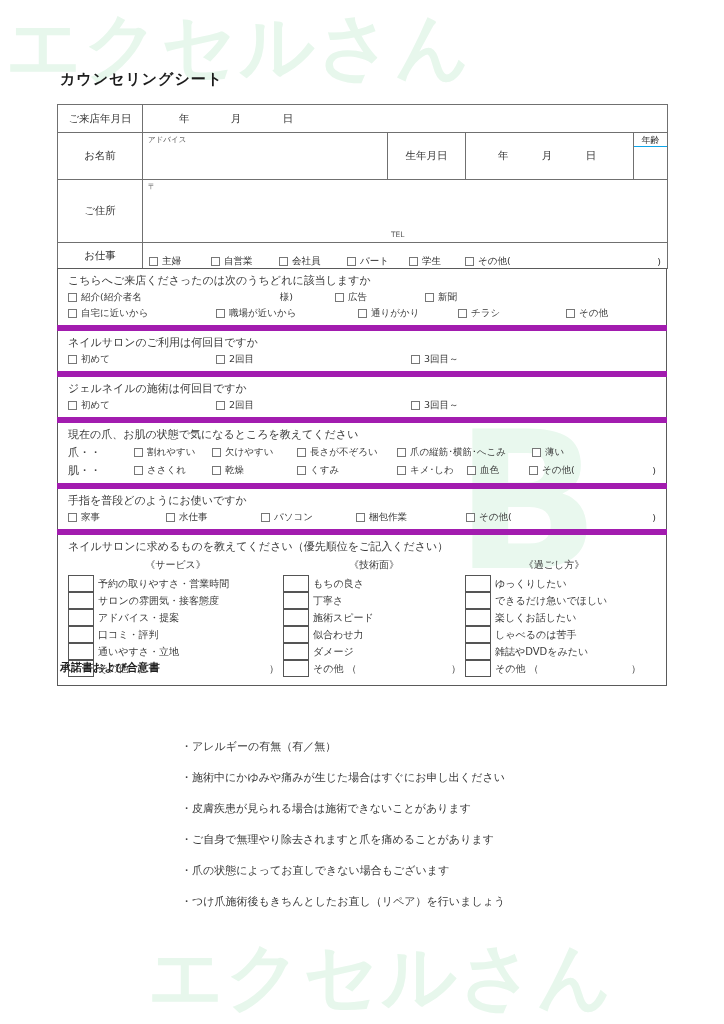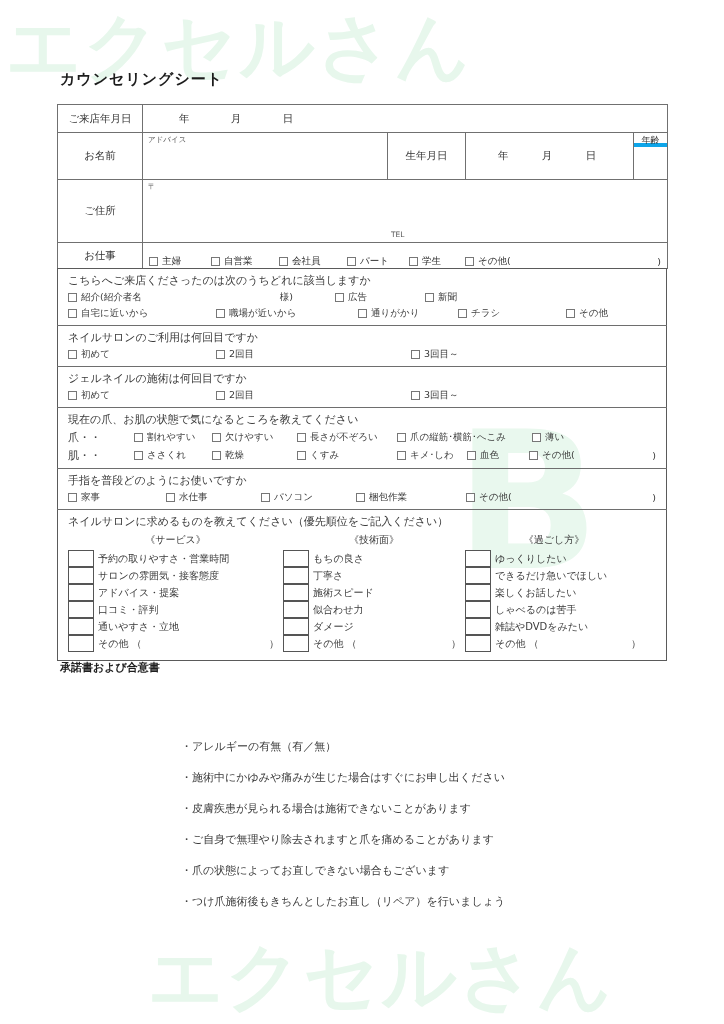--- a/index.html
+++ b/index.html
@@ -63,21 +63,21 @@
 
   .furi { font-size: 7.5px; color: #555; }
   .tel  { font-size: 7.5px; color: #555; }
 
   
   .tbl-q {
     position: absolute; left: 57px; top: 268px; width: 610px;
     border: 1.6px solid #5a5a5a;
   }
   .tbl-q > tbody > tr > td {
-    border-top: 1px solid #a21caf;
+    border-top: 6px solid #a21caf;
     border-bottom: 1px solid #6e6e6e;
     padding: 4px 10px 5px 10px;
   }
   .tbl-q > tbody > tr:first-child > td { border-top: none; }
   .tbl-q > tbody > tr:last-child  > td { border-bottom: none; }
 
   .q-head { font-size: 11px; color: #3a3a3a; margin-bottom: 3px; }
   .q-row  { display: flex; align-items: center; font-size: 9.5px; margin-top: 3px; }
   .q-row .ck { display: inline-flex; align-items: center; }
   .cb {
@@ -157,21 +157,21 @@
         </td>
         <td class="lbl-cell">生年月日</td>
         <td>
           <span class="date-line">
             <span style="padding-left:26px">年</span>
             <span style="padding-left:30px">月</span>
             <span style="padding-left:30px">日</span>
           </span>
         </td>
         <td style="padding:0;vertical-align:top">
-          <div style="border-bottom:4px solid #0ea5e9;font-size:9px;text-align:center;height:14px;line-height:14px">年齢</div>
+          <div style="border-bottom:1px solid #0ea5e9;font-size:9px;text-align:center;height:14px;line-height:14px">年齢</div>
           <div style="height:32px"></div>
         </td>
       </tr>
       <tr style="height:63px">
         <td class="lbl-cell">ご住所</td>
         <td colspan="4" style="position:relative">
           <div class="furi" style="position:absolute;left:5px;top:2px">〒</div>
           <div class="tel" style="position:absolute;left:248px;bottom:3px">TEL</div>
         </td>
       </tr>

